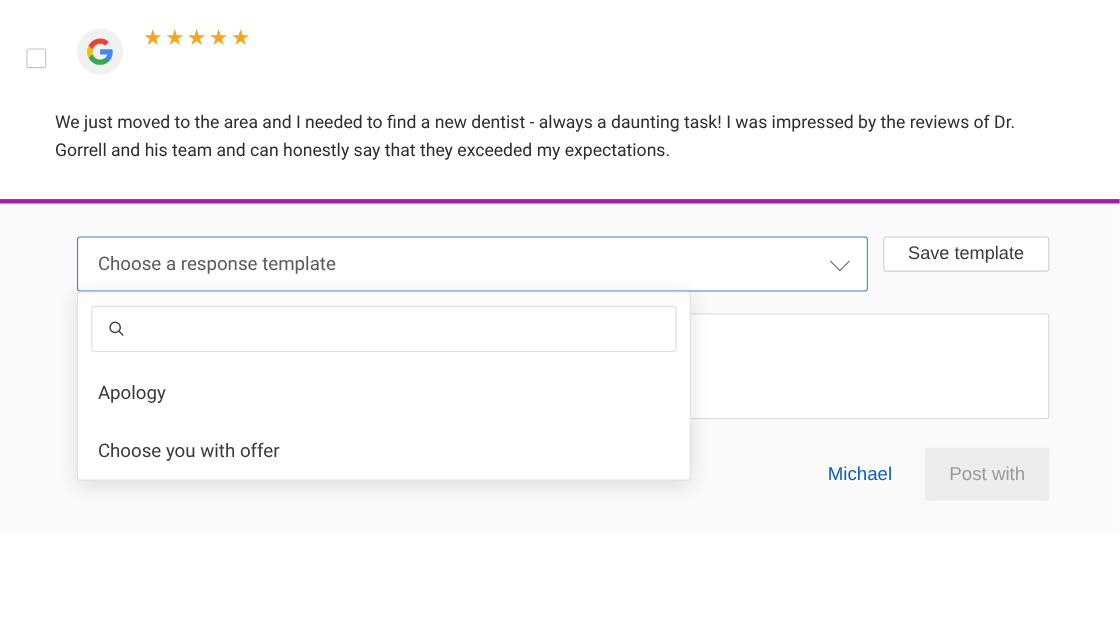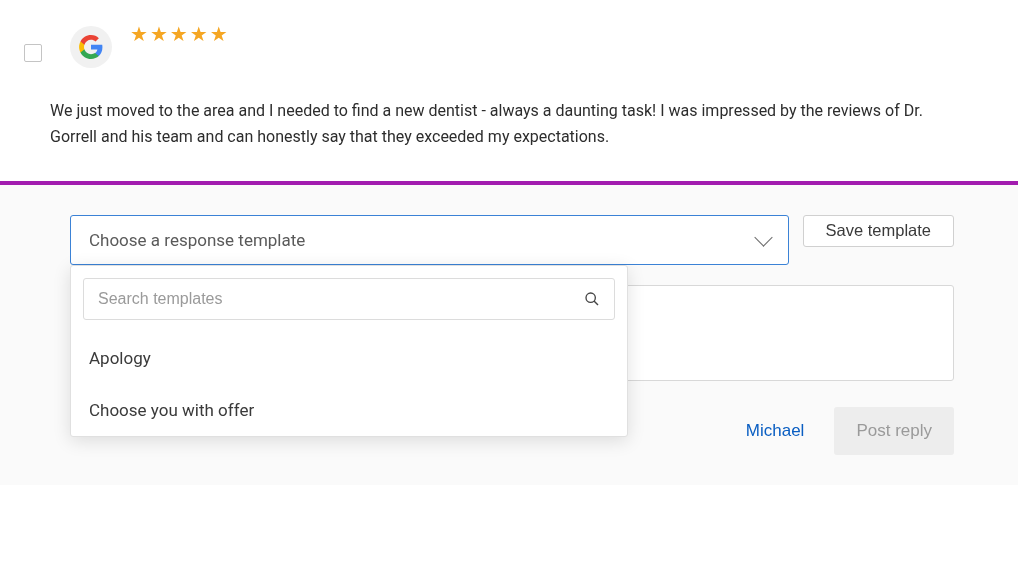--- a/index.html
+++ b/index.html
@@ -242,27 +242,26 @@
       <span>Choose a response template</span>
       <span class="chevron-down"></span>
     </div>
     <button class="save-template-btn">Save template</button>
   </div>
 
   <textarea class="reply-textarea" style=""></textarea>
 
   <div class="actions">
     <button class="cancel-btn">Michael</button>
-    <button class="post-reply-btn">Post reply</button>
+    <button class="post-reply-btn">Post with</button>
   </div>
 
   <div class="dropdown">
     <div class="dropdown-search-wrap">
       <div class="dropdown-search">
-        <input type="text" placeholder="Search templates" style="">
         <svg class="search-icon" viewBox="0 0 24 24" fill="none" stroke="#444" stroke-width="2">
           <circle cx="10" cy="10" r="7"></circle>
           <line x1="21" y1="21" x2="15" y2="15"></line>
         </svg>
       </div>
     </div>
     <ul class="dropdown-list">
       <li class="dropdown-item">
         <span>Apology</span>
       </li>

